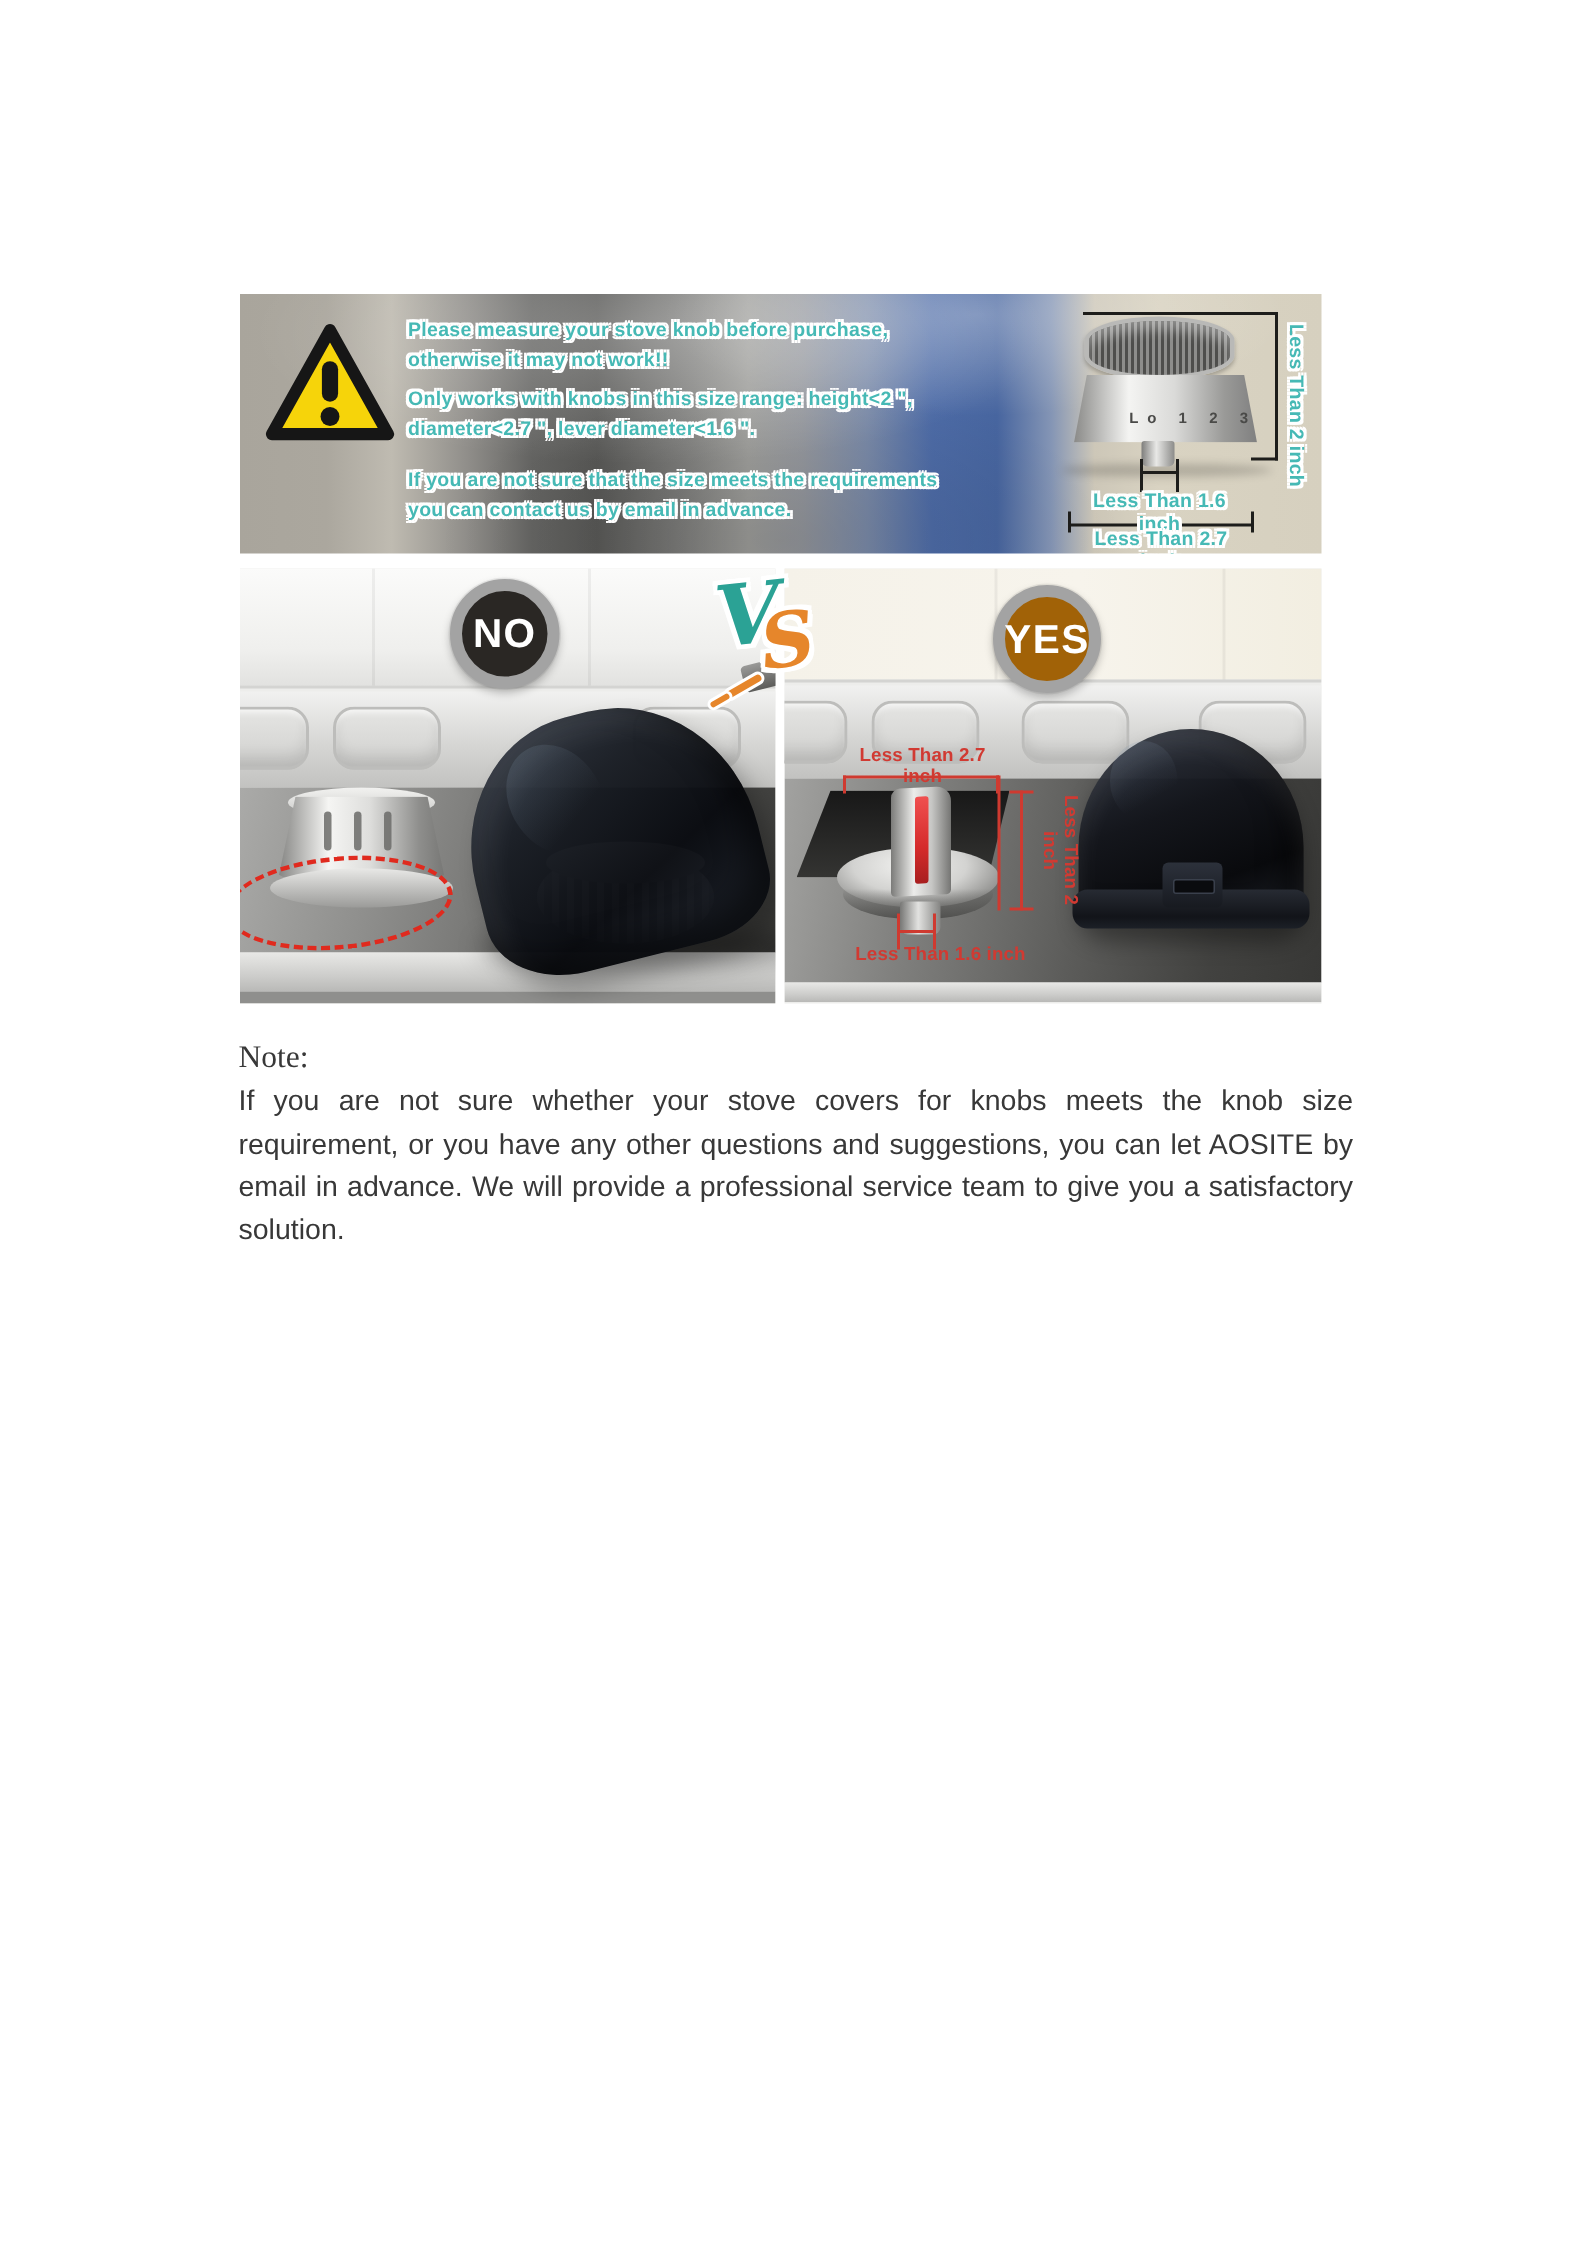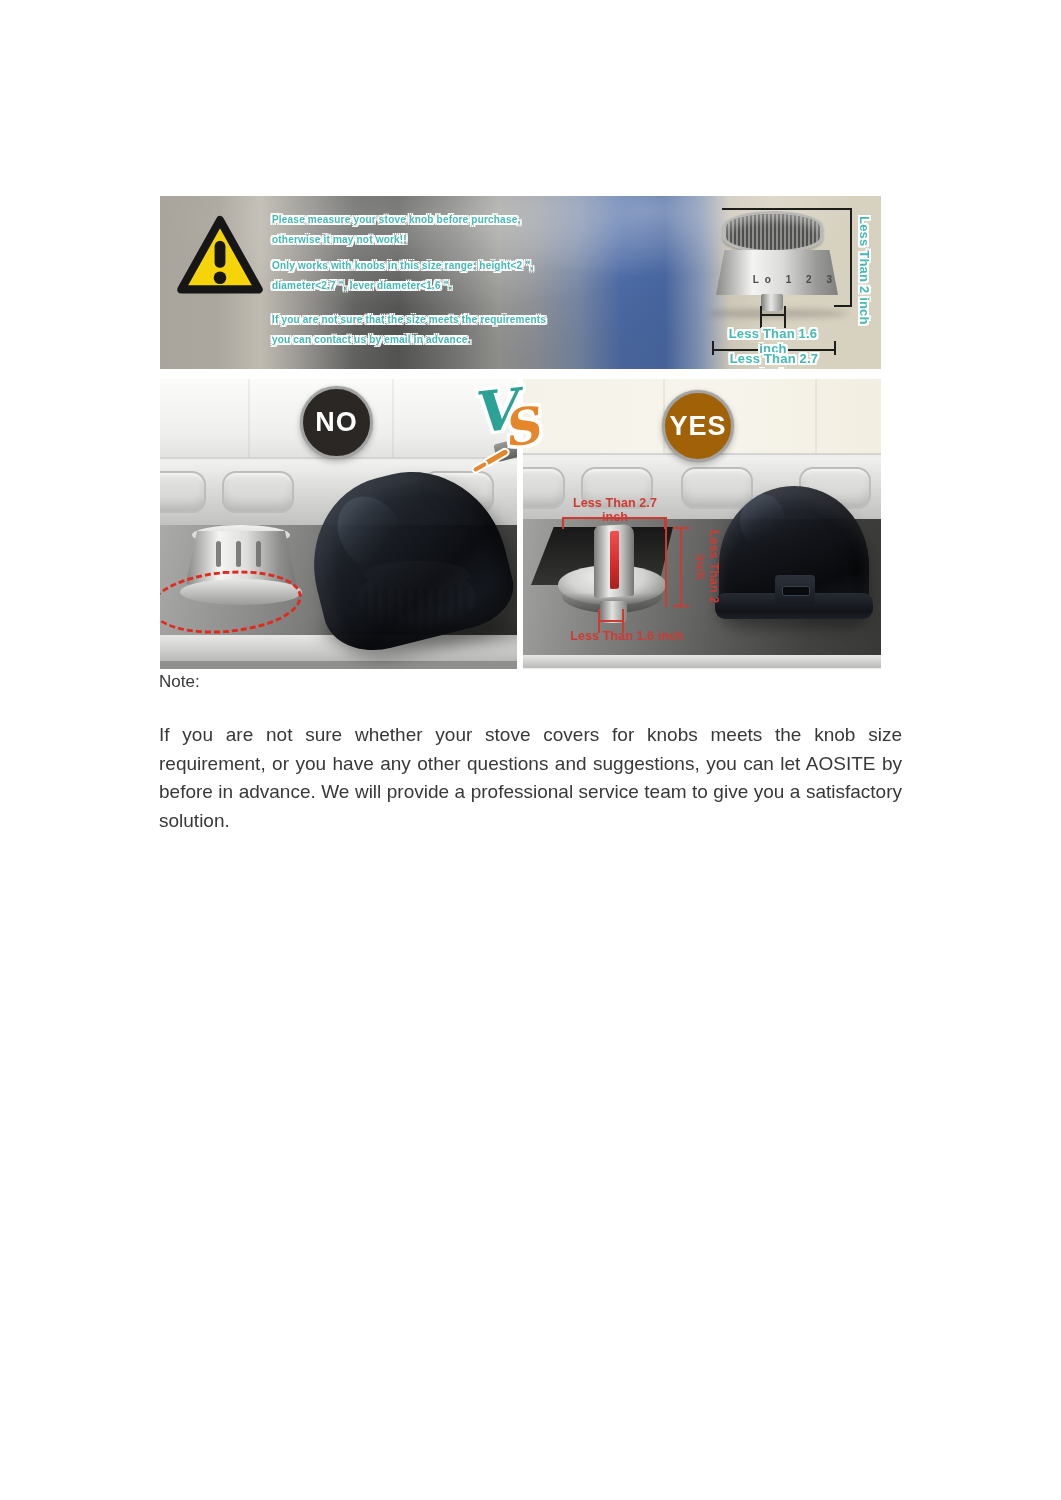--- a/index.html
+++ b/index.html
@@ -25,21 +25,21 @@
   .banner::before {
     content:""; position:absolute; inset:0;
     background:
       radial-gradient(ellipse at 38% 15%, rgba(255,255,255,0.28), transparent 42%),
       radial-gradient(ellipse at 68% 8%, rgba(255,255,255,0.30), transparent 30%),
       radial-gradient(ellipse at 50% 95%, rgba(0,0,0,0.12), transparent 45%);
   }
   .warn-triangle { position:absolute; left:15px; top:14px; width:90px; height:94px; }
   .banner-messages { position:absolute; left:112px; top:0; width:470px; }
   .banner-msg {
-    position:absolute; font-size:10px; font-weight:bold; line-height:19.5px;
+    position:absolute; font-size:13px; font-weight:bold; line-height:19.5px;
     color:#46b9b5; white-space:pre-line; letter-spacing:0.2px;
     text-shadow:-2px -2px 0 #fff, 2px -2px 0 #fff, -2px 2px 0 #fff, 2px 2px 0 #fff,
                 -2px 0 0 #fff, 2px 0 0 #fff, 0 -2px 0 #fff, 0 2px 0 #fff;
   }
   .msg-1 { top:14px; } .msg-2 { top:60px; } .msg-3 { top:114px; }
   
   .k-grip {
     position:absolute; left:563px; top:15px; width:100px; height:42px;
     border-radius:50% / 38%;
     background:repeating-linear-gradient(90deg,#4e4e4c 0 2px,#8d8d8b 2px 4px);
@@ -217,40 +217,40 @@
     position:absolute; left:252px; top:196px; width:40px; height:30px; z-index:6;
     background:linear-gradient(180deg,#2c313b,#171a20); border-radius:4px;
   }
   .cover-yes-latch::after {
     content:""; position:absolute; left:7px; top:11px; width:26px; height:8px;
     background:#0a0b0e; border:1px solid #3a404c; border-radius:2px;
   }
   
   .badge {
     position:absolute; z-index:10; border-radius:50%;
-    border:3px solid #a3a3a3; display:flex; align-items:center; justify-content:center;
+    border:8px solid #a3a3a3; display:flex; align-items:center; justify-content:center;
     color:#fff; font-weight:bold; font-size:27px; letter-spacing:1px;
     box-shadow:0 0 0 1px rgba(0,0,0,0.06), 0 3px 6px rgba(0,0,0,0.25);
   }
   .badge-no  { left:300px; top:386px; width:73px; height:73px; background:#2a2724; }
   .badge-yes { left:662px; top:390px; width:72px; height:72px; background:#a16207; }
   
   .vs { position:absolute; left:477px; top:381px; width:84px; height:96px; z-index:10; }
   .vs span {
     position:absolute; font-family:"DejaVu Serif", serif; font-style:italic; font-weight:bold;
     text-shadow:-3px -3px 0 #fff, 3px -3px 0 #fff, -3px 3px 0 #fff, 3px 3px 0 #fff,
                 -3px 0 0 #fff, 3px 0 0 #fff, 0 -3px 0 #fff, 0 3px 0 #fff;
   }
   .vs-v { left:0; top:-4px; font-size:56px; color:#2ba295; transform:rotate(-6deg); }
   .vs-s { left:30px; top:16px; font-size:50px; color:#e6862b; transform:rotate(-8deg); }
   .vs-streak { position:absolute; background:#e6862b; border-radius:3px; box-shadow:0 0 0 2px #fff; z-index:-1; }
   .vs-streak-1 { left:6px; top:74px; width:26px; height:5px; transform:rotate(-30deg); }
   .vs-streak-2 { left:-4px; top:84px; width:14px; height:4px; transform:rotate(-30deg); }
   
-  .note-label { position:absolute; left:159px; top:672px; font-size:17px; color:#383838; }
+  .note-label { position:absolute; left:159px; top:692px; font-size:21px; color:#383838;font-family:Liberation Serif, serif; }
   .note-body {
     position:absolute; left:159px; top:721px; width:743px;
     font-size:19px; line-height:28.5px; color:#383838; text-align:justify;
   }
 </style>
 </head>
 <body>
 
 <div class="page">
 
@@ -368,15 +368,15 @@
     <div class="vs-streak vs-streak-1"></div>
     <div class="vs-streak vs-streak-2"></div>
     <span class="vs-v">V</span>
     <span class="vs-s">S</span>
   </div>
   <div class="badge badge-yes">
     <span>YES</span>
   </div>
 
   <div class="note-label">Note:</div>
-  <div class="note-body">If you are not sure whether your stove covers for knobs meets the knob size requirement, or you have any other questions and suggestions, you can let AOSITE by before in advance. We will provide a professional service team to give you a satisfactory solution.</div>
+  <div class="note-body">If you are not sure whether your stove covers for knobs meets the knob size requirement, or you have any other questions and suggestions, you can let AOSITE by email in advance. We will provide a professional service team to give you a satisfactory solution.</div>
 
 </div>
 
 </body></html>

